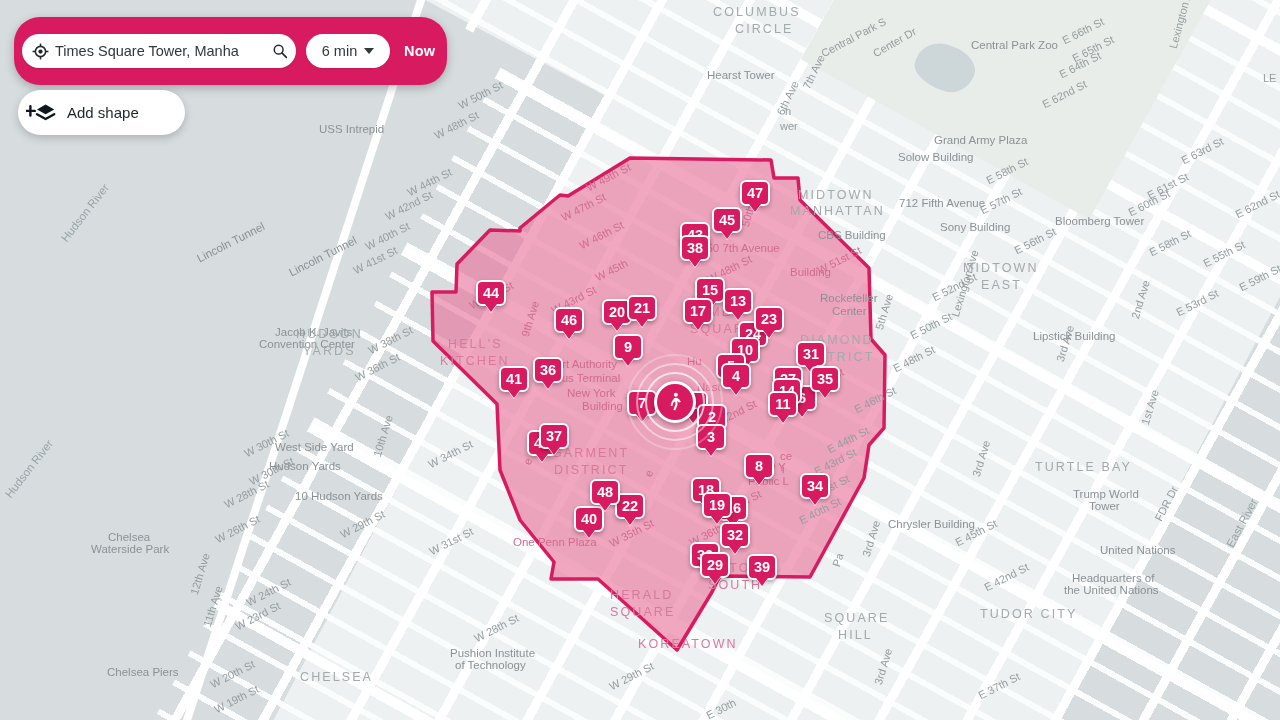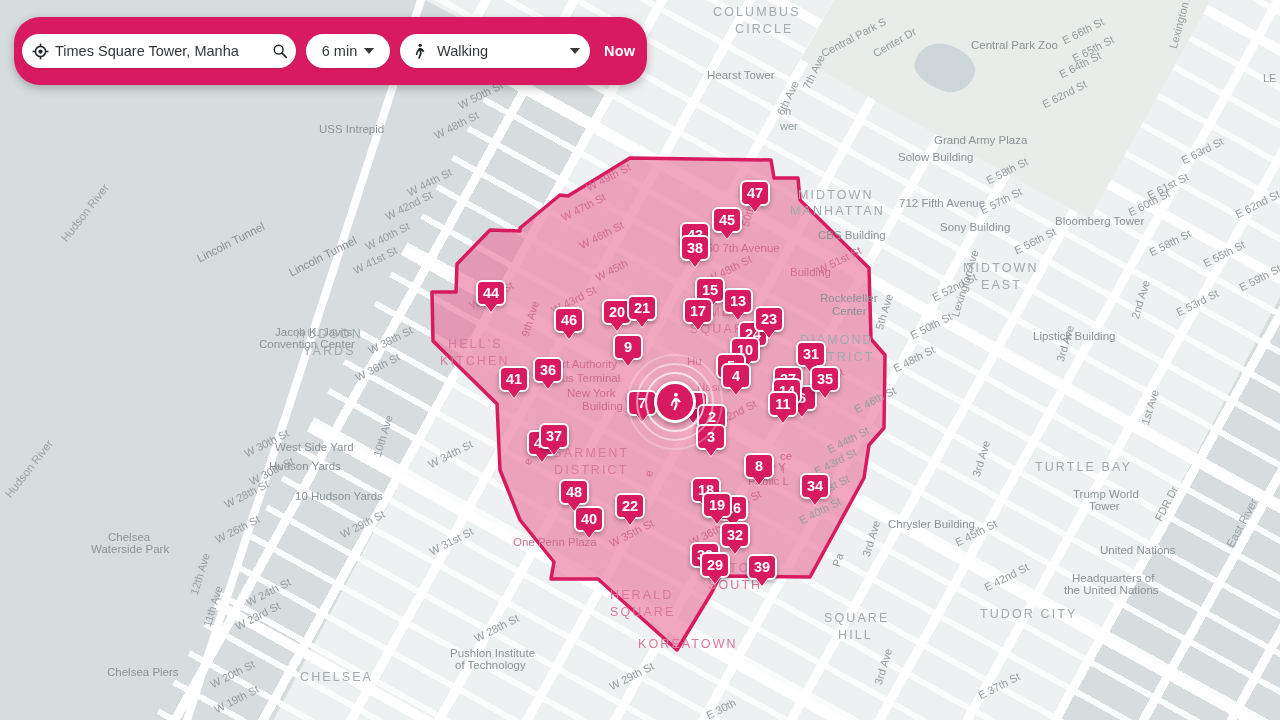--- a/index.html
+++ b/index.html
@@ -496,21 +496,21 @@
         </div>
         <div class="marker" style="left: 539px; top: 423px; z-index: 26;">
           <div class="bubble">37</div>
         </div>
         <div class="marker" style="left: 744px; top: 453px; z-index: 27;">
           <div class="bubble">8</div>
         </div>
         <div class="marker" style="left: 800px; top: 473px; z-index: 28;">
           <div class="bubble">34</div>
         </div>
-        <div class="marker" style="left: 523px; top: 479px; z-index: 29; padding-left: 36px;">
+        <div class="marker" style="left: 554px; top: 479px; z-index: 29; padding-left: 36px;">
           <div class="bubble">48</div>
         </div>
         <div class="marker" style="left: 691px; top: 477px; z-index: 30;">
           <div class="bubble">18</div>
         </div>
         <div class="marker" style="left: 702px; top: 492px; z-index: 31;">
           <div class="bubble">19</div>
         </div>
         <div class="marker" style="left: 718px; top: 495px; z-index: 20;">
           <div class="bubble">16</div>
@@ -564,26 +564,28 @@
         <circle cx="10" cy="10" r="6.6" fill="none" stroke="#23282b" stroke-width="2.2"></circle>
         <line x1="14.8" y1="14.8" x2="21.5" y2="21.5" stroke="#23282b" stroke-width="2.4" stroke-linecap="round"></line>
       </svg>
     </div>
 
     <div class="pill" id="time-pill">
       <span class="tlabel">6 min</span>
       <span class="caret"></span>
     </div>
 
-    <div class="pill" id="mode-pill">
-      <svg width="17" height="19" viewBox="0 0 24 24">
-        <circle cx="13" cy="3.3" r="2.4" fill="#23282b"></circle>
-        <path d="M11.2 7.2 L8.1 11.6 L6.6 16.6 L8.7 17.2 L10 12.8 L12.1 11 L12.5 14.6 L10.1 21.4 L12.3 22.2 L15.1 15.2 L14.6 10.8 L16.6 12.6 L19 12 L17.2 9 L14.2 7 Z" fill="#23282b"></path>
-      </svg>
-      <span class="mlabel">Walking</span>
-      <span class="caret"></span>
-    </div>
 
     <div id="now-btn">Now</div>
   </div>
 
+  <div id="addshape">
+    <span id="addshape-iconwrap">
+      <svg width="30" height="22" viewBox="0 0 30 22">
+        <path d="M4.4 4.2 V13.6 M0 8.9 H8.8" stroke="#0f1720" stroke-width="2.4" stroke-linecap="round"></path>
+        <path d="M19.6 2.6 L28.2 7.4 L19.6 12.2 L11 7.4 Z" fill="#0f1720"></path>
+        <path d="M11 12.2 L19.6 17 L28.2 12.2" fill="none" stroke="#0f1720" stroke-width="2.4" stroke-linejoin="round" stroke-linecap="round"></path>
+      </svg>
+    </span>
+    <span id="addshape-label">Add shape</span>
+  </div>
 
 </div>
 
 </body></html>

